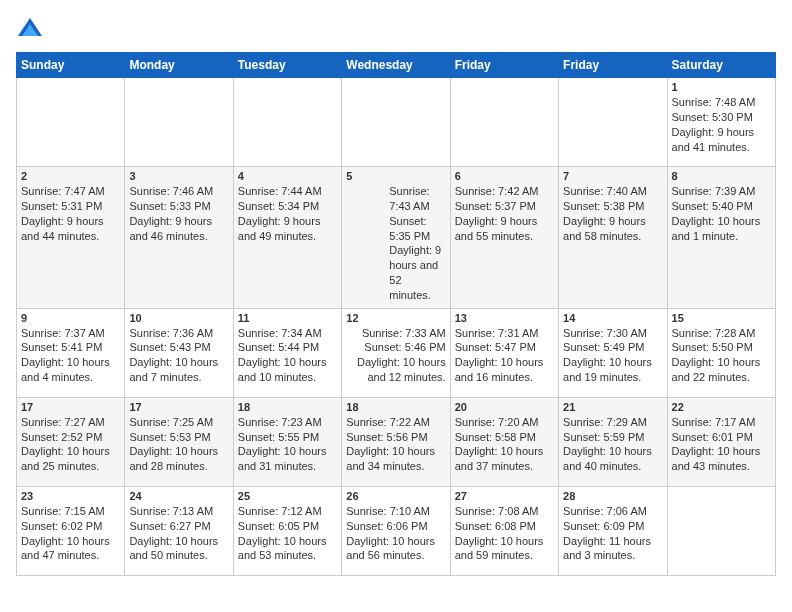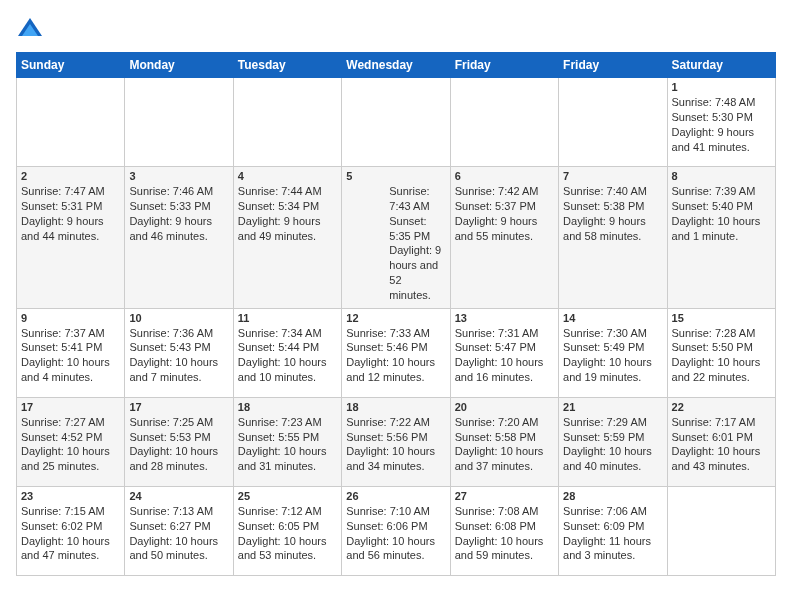--- a/index.html
+++ b/index.html
@@ -201,21 +201,21 @@
 Daylight: 10 hours and 7 minutes.</div>
           </td>
           <td>
             <span class="day-number">11</span>
             <div class="day-info" style="white-space: pre-line;">Sunrise: 7:34 AM
 Sunset: 5:44 PM
 Daylight: 10 hours and 10 minutes.</div>
           </td>
           <td>
             <span class="day-number">12</span>
-            <div class="day-info" style="white-space: pre-line;">Sunrise: 7:33 AM
+            <div class="day-info" style="white-space: pre-line; text-align: right;">Sunrise: 7:33 AM
 Sunset: 5:46 PM
 Daylight: 10 hours and 12 minutes.</div>
           </td>
           <td>
             <span class="day-number">13</span>
             <div class="day-info" style="white-space: pre-line;">Sunrise: 7:31 AM
 Sunset: 5:47 PM
 Daylight: 10 hours and 16 minutes.</div>
           </td>
           <td>
@@ -228,21 +228,21 @@
             <span class="day-number">15</span>
             <div class="day-info" style="white-space: pre-line;">Sunrise: 7:28 AM
 Sunset: 5:50 PM
 Daylight: 10 hours and 22 minutes.</div>
           </td>
         </tr>
         <tr>
           <td>
             <span class="day-number">17</span>
             <div class="day-info" style="white-space: pre-line;">Sunrise: 7:27 AM
-Sunset: 4:52 PM
+Sunset: 2:52 PM
 Daylight: 10 hours and 25 minutes.</div>
           </td>
           <td>
             <span class="day-number">17</span>
             <div class="day-info" style="white-space: pre-line;">Sunrise: 7:25 AM
 Sunset: 5:53 PM
 Daylight: 10 hours and 28 minutes.</div>
           </td>
           <td>
             <span class="day-number">18</span>

